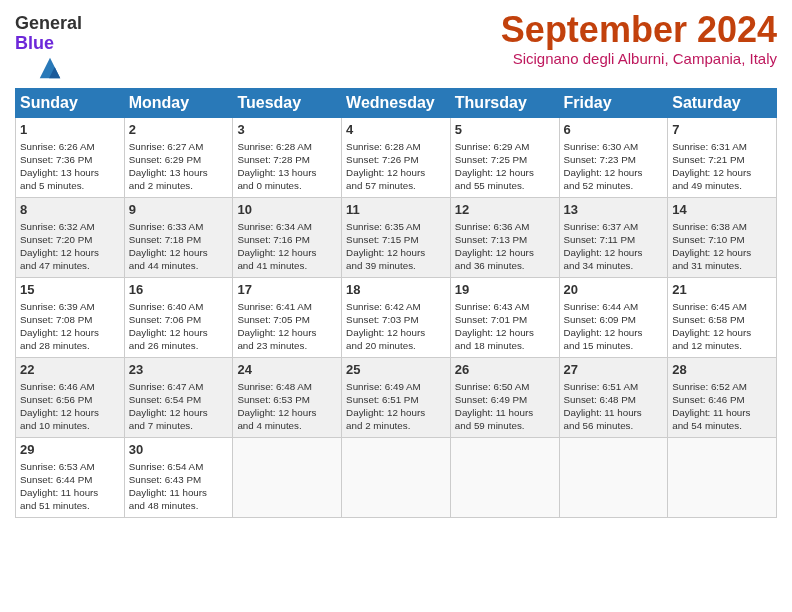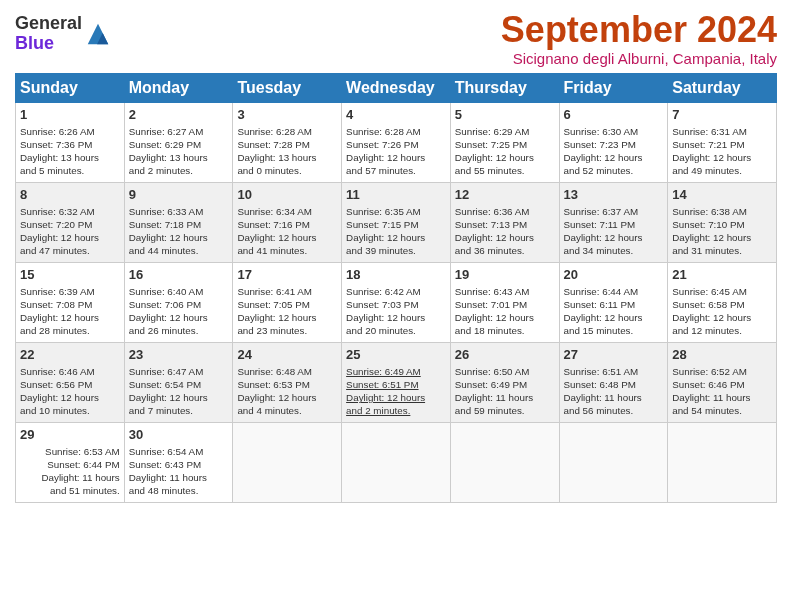--- a/index.html
+++ b/index.html
@@ -89,21 +89,21 @@
     .row-white td {
       background-color: #ffffff;
     }
   </style>
 </head>
 <body>
 
 <div class="header-area">
   <div class="logo">
     <div>
-      <div style="display:flex;align-items:center;">
+      <div style="display:flex;align-items:center;flex-direction:column;">
         <span class="logo-text">
           <span>General</span><br>
           <span class="logo-blue">Blue</span>
         </span>
         <svg class="logo-icon" viewBox="0 0 30 30">
           <polygon points="4,26 15,4 26,26" fill="#2979b8"></polygon>
           <polygon points="14,26 20,14 26,26" fill="#1a5a9a"></polygon>
         </svg>
       </div>
     </div>
@@ -261,21 +261,21 @@
         <td>
           <span class="day-num">19</span>
           <div class="day-info" style="white-space: pre-line;">Sunrise: 6:43 AM
 Sunset: 7:01 PM
 Daylight: 12 hours
 and 18 minutes.</div>
         </td>
         <td>
           <span class="day-num">20</span>
           <div class="day-info" style="white-space: pre-line;">Sunrise: 6:44 AM
-Sunset: 6:11 PM
+Sunset: 6:09 PM
 Daylight: 12 hours
 and 15 minutes.</div>
         </td>
         <td>
           <span class="day-num">21</span>
           <div class="day-info" style="white-space: pre-line;">Sunrise: 6:45 AM
 Sunset: 6:58 PM
 Daylight: 12 hours
 and 12 minutes.</div>
         </td>
@@ -297,21 +297,21 @@
         </td>
         <td>
           <span class="day-num">24</span>
           <div class="day-info" style="white-space: pre-line;">Sunrise: 6:48 AM
 Sunset: 6:53 PM
 Daylight: 12 hours
 and 4 minutes.</div>
         </td>
         <td>
           <span class="day-num">25</span>
-          <div class="day-info" style="white-space: pre-line; text-decoration: underline;">Sunrise: 6:49 AM
+          <div class="day-info" style="white-space: pre-line;">Sunrise: 6:49 AM
 Sunset: 6:51 PM
 Daylight: 12 hours
 and 2 minutes.</div>
         </td>
         <td>
           <span class="day-num">26</span>
           <div class="day-info" style="white-space: pre-line;">Sunrise: 6:50 AM
 Sunset: 6:49 PM
 Daylight: 11 hours
 and 59 minutes.</div>
@@ -327,21 +327,21 @@
           <span class="day-num">28</span>
           <div class="day-info" style="white-space: pre-line;">Sunrise: 6:52 AM
 Sunset: 6:46 PM
 Daylight: 11 hours
 and 54 minutes.</div>
         </td>
       </tr>
       <tr class="row-white">
         <td>
           <span class="day-num">29</span>
-          <div class="day-info" style="white-space: pre-line; text-align: right;">Sunrise: 6:53 AM
+          <div class="day-info" style="white-space: pre-line;">Sunrise: 6:53 AM
 Sunset: 6:44 PM
 Daylight: 11 hours
 and 51 minutes.</div>
         </td>
         <td>
           <span class="day-num">30</span>
           <div class="day-info" style="white-space: pre-line;">Sunrise: 6:54 AM
 Sunset: 6:43 PM
 Daylight: 11 hours
 and 48 minutes.</div>

